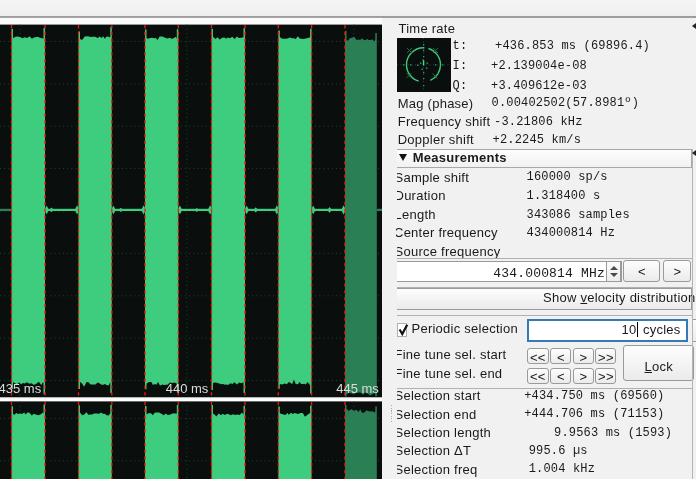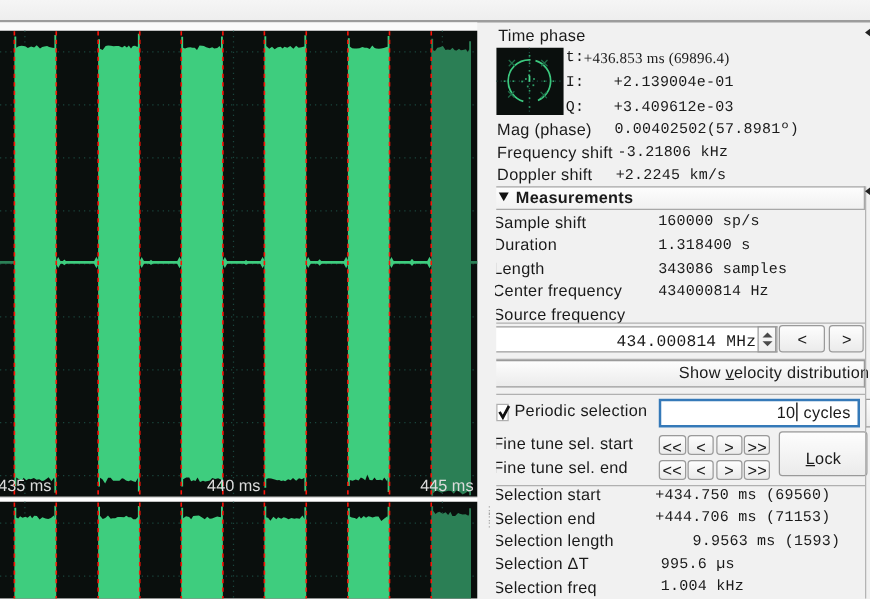--- a/index.html
+++ b/index.html
@@ -96,21 +96,21 @@
       <line x1="278.3" y1="401.9" x2="278.3" y2="479"></line>
       <line x1="311.6" y1="401.9" x2="311.6" y2="479"></line>
       <line x1="345" y1="401.9" x2="345" y2="479"></line>
     </g>
 <g font-family="Liberation Sans, sans-serif" font-size="13" fill="#dcdcdc">
 <text x="-1.5" y="392.9">435 ms</text>
 <text x="187" y="392.9" text-anchor="middle">440 ms</text>
 <text x="357.5" y="392.9" text-anchor="middle">445 ms</text>
 </g>
 </svg>
-<div class="abs sans13" style="left:398.5px;top:22.0px;">Time phase</div>
+<div class="abs sans13" style="left:398.5px;top:22.0px;">Time rate</div>
 <svg width="54" height="54" viewBox="0 0 54 54" style="position:absolute;left:397px;top:38px">
     <rect width="54" height="54" fill="#0a0f0d"></rect>
     <g stroke="#1d4a42" stroke-width="1" stroke-dasharray="1 2.6">
       <line x1="26.5" y1="0" x2="26.5" y2="54"></line>
       <line x1="0" y1="26.8" x2="54" y2="26.8"></line>
     </g>
     <rect x="26" y="6" width="1.3" height="1.3" fill="#2f9f68"></rect>
     <rect x="26" y="12" width="1.3" height="1.3" fill="#2f9f68"></rect>
     <rect x="26" y="18" width="1.3" height="1.3" fill="#2f9f68"></rect>
     <rect x="26" y="34" width="1.3" height="1.3" fill="#2f9f68"></rect>
@@ -127,23 +127,23 @@
     <rect x="24.5" y="30.5" width="1.4" height="1.4" fill="#2f9f68"></rect>
     <rect x="29" y="29.5" width="1.4" height="1.4" fill="#2f9f68"></rect>
     <rect x="23" y="24.5" width="1.4" height="1.4" fill="#2f9f68"></rect>
     <rect x="25.9" y="22.5" width="1.4" height="5" fill="#49d98c"></rect>
     <path d="M10.0 10.0 l5 5 M15.0 10.0 l-5 5" stroke="#1f6b47" stroke-width="1"></path>
     <path d="M36.0 10.0 l5 5 M41.0 10.0 l-5 5" stroke="#1f6b47" stroke-width="1"></path>
     <path d="M9.5 35.0 l5 5 M14.5 35.0 l-5 5" stroke="#1f6b47" stroke-width="1"></path>
     <path d="M35.5 35.5 l5 5 M40.5 35.5 l-5 5" stroke="#1f6b47" stroke-width="1"></path>
   </svg>
 <div class="abs mono12" style="left:452.6px;top:40.3px;">t:</div>
-<div class="abs mono12" style="left:467px;top:40.3px;font-family:Liberation Serif, serif;">+436.853 ms (69896.4)</div>
+<div class="abs mono12" style="left:495px;top:40.3px;">+436.853 ms (69896.4)</div>
 <div class="abs mono12" style="left:452.6px;top:60.1px;">I:</div>
-<div class="abs mono12" style="left:491px;top:60.1px;">+2.139004e-01</div>
+<div class="abs mono12" style="left:491px;top:60.1px;">+2.139004e-08</div>
 <div class="abs mono12" style="left:452.6px;top:79.6px;">Q:</div>
 <div class="abs mono12" style="left:491px;top:79.6px;">+3.409612e-03</div>
 <div class="abs sans13" style="left:397.7px;top:96.5px;">Mag (phase)</div>
 <div class="abs mono12" style="left:491.5px;top:97.3px;">0.00402502(57.8981º)</div>
 <div class="abs sans13" style="left:397.7px;top:115.0px;">Frequency shift</div>
 <div class="abs mono12" style="left:494px;top:115.8px;">-3.21806 kHz</div>
 <div class="abs sans13" style="left:397.7px;top:133.0px;">Doppler shift</div>
 <div class="abs mono12" style="left:492.5px;top:133.8px;">+2.2245 km/s</div>
 <div class="abs" style="left:396.5px;top:148.5px;width:295px;height:19.5px;background:linear-gradient(#fdfdfd,#f1f1f1);border-top:1px solid #a8a8a8;border-bottom:1px solid #a8a8a8;border-right:1px solid #a8a8a8"></div>
 <div class="abs" style="left:398.6px;top:154px;width:0;height:0;border-left:4.8px solid transparent;border-right:4.8px solid transparent;border-top:7px solid #111"></div>

